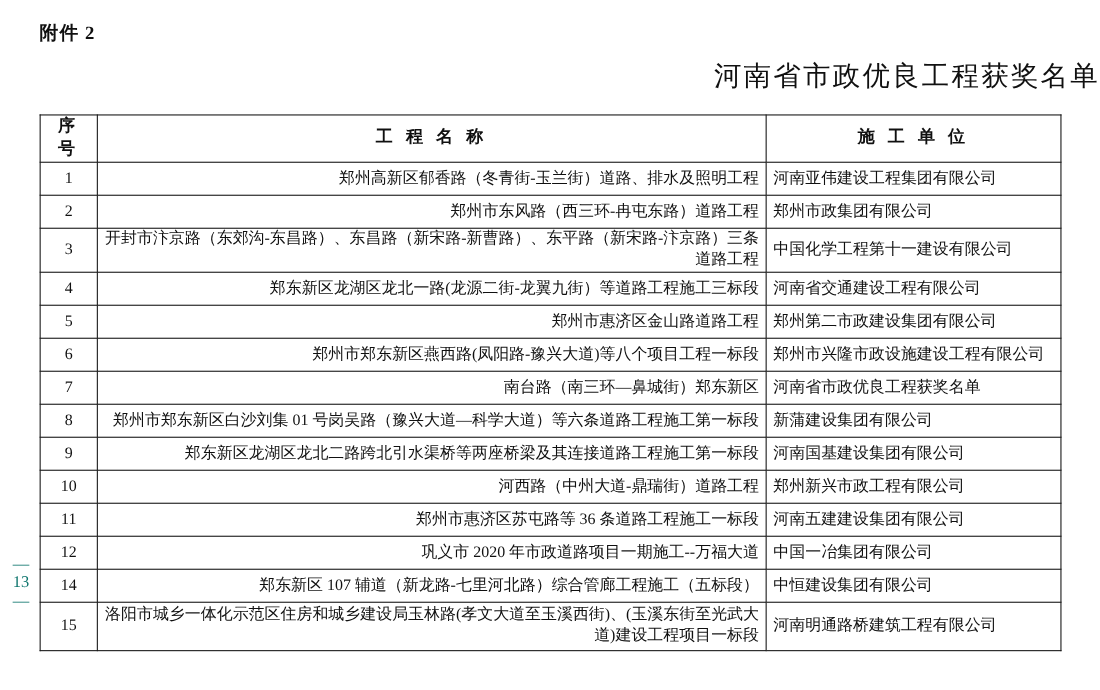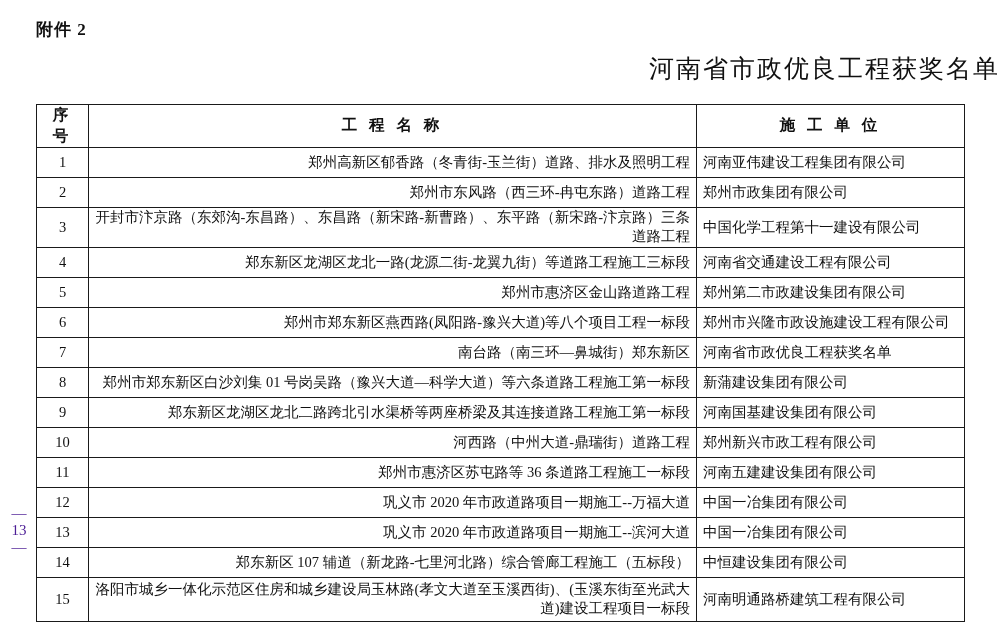--- a/index.html
+++ b/index.html
@@ -43,21 +43,21 @@
   }
   .side-page-number {
     position: absolute;
     left: 8px;
     top: 505px;
     width: 22px;
     text-align: center;
     font-size: 15px;
     line-height: 17px;
     letter-spacing: 0px;
-    color: #4c1d95;
+    color: #0f766e;
   }
   .side-page-number span {
     display: block;
   }
   table.award-table {
     position: absolute;
     left: 36px;
     top: 104px;
     width: 928px;
     border-collapse: collapse;
@@ -180,25 +180,20 @@
         <td class="cell-no">11</td>
         <td class="cell-name">郑州市惠济区苏屯路等 36 条道路工程施工一标段</td>
         <td class="cell-unit">河南五建建设集团有限公司</td>
       </tr>
       <tr>
         <td class="cell-no">12</td>
         <td class="cell-name">巩义市 2020 年市政道路项目一期施工--万福大道</td>
         <td class="cell-unit">中国一冶集团有限公司</td>
       </tr>
       <tr>
-        <td class="cell-no">13</td>
-        <td class="cell-name">巩义市 2020 年市政道路项目一期施工--滨河大道</td>
-        <td class="cell-unit">中国一冶集团有限公司</td>
-      </tr>
-      <tr>
         <td class="cell-no">14</td>
         <td class="cell-name">郑东新区 107 辅道（新龙路-七里河北路）综合管廊工程施工（五标段）</td>
         <td class="cell-unit">中恒建设集团有限公司</td>
       </tr>
       <tr class="tall">
         <td class="cell-no">15</td>
         <td class="cell-name">洛阳市城乡一体化示范区住房和城乡建设局玉林路(孝文大道至玉溪西街)、(玉溪东街至光武大道)建设工程项目一标段</td>
         <td class="cell-unit">河南明通路桥建筑工程有限公司</td>
       </tr>
     </tbody>

